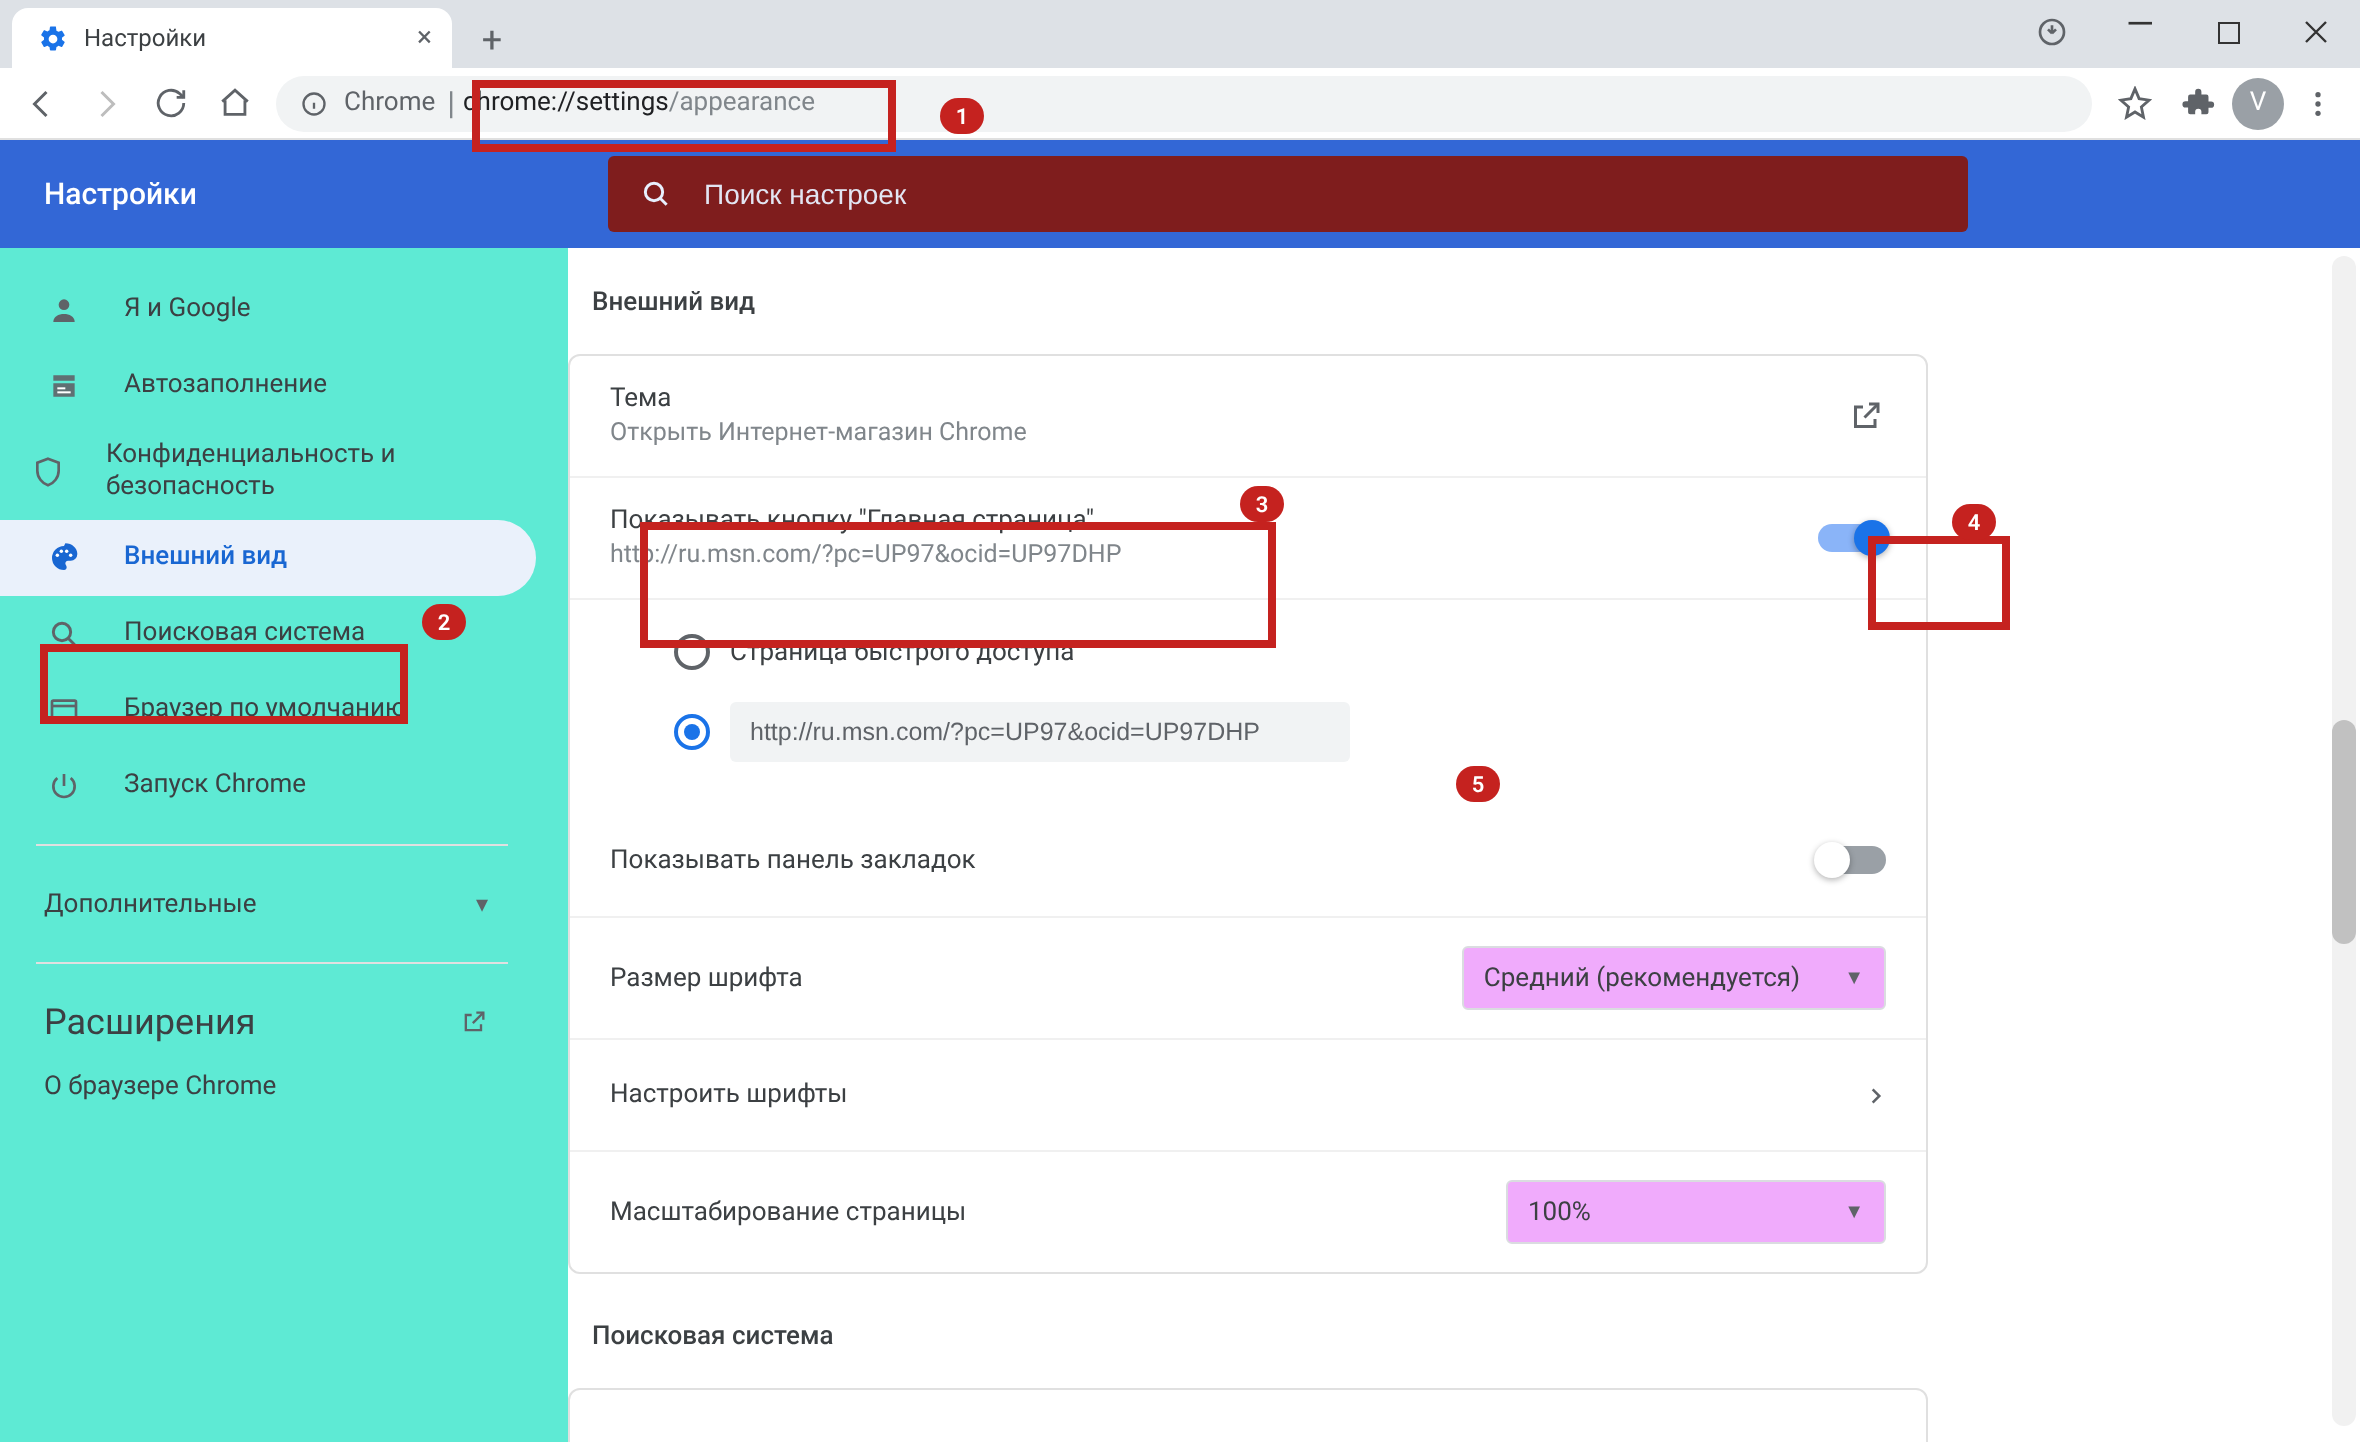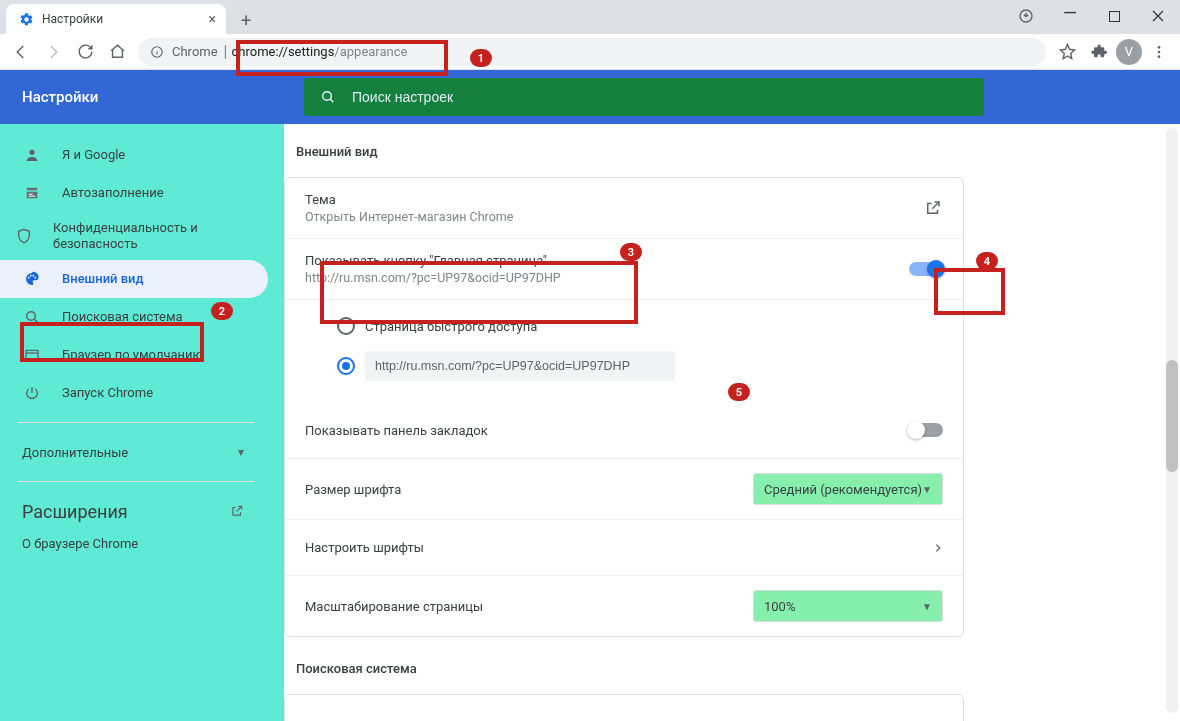--- a/index.html
+++ b/index.html
@@ -26,21 +26,21 @@
   .omnibox .secure { color:#5f6368; font-size:12px; margin-right:8px; }
   .omnibox .prefix { color:#5f6368; font-size:13px; margin-right:2px; }
   .omnibox .url-main { color:#202124; font-size:13px; }
   .omnibox .url-path { color:#80868b; font-size:13px; }
   .avatar { width:26px; height:26px; border-radius:50%; background:#9aa0a6; color:#fff; display:flex; align-items:center; justify-content:center; font-size:13px; }
   
   
   .settings-header { height:54px; background:#3367d6; display:flex; align-items:center; }
   .settings-header .title { width:304px; padding-left:22px; color:#fff; font-size:15px; font-weight:500; }
   .searchwrap { flex:1; display:flex; justify-content:flex-start; }
-  .searchbox { width:680px; height:38px; background:#15803d; border-radius:3px; display:flex; align-items:center; padding:0 16px; color:#fff; }
+  .searchbox { width:680px; height:38px; background:#7f1d1d; border-radius:3px; display:flex; align-items:center; padding:0 16px; color:#fff; }
   .searchbox input { background:transparent; border:none; outline:none; color:#fff; font-size:14px; flex:1; }
   .searchbox input::placeholder { color:#e8f0fe; opacity:0.95; }
   .searchbox .sicon { color:#e8f0fe; margin-right:14px; font-size:15px; }
   
   
   .body { display:flex; height:calc(100% - 34px - 36px - 54px); }
   .sidebar { width:284px; padding:12px 0 0 0; background:#5eead4; }
   .side-item { height:38px; display:flex; align-items:center; padding:0 18px 0 22px; font-size:13px; color:#3c4043; position:relative; border-radius:0 19px 19px 0; margin-right:16px; }
   .side-item.tall { height:48px;padding-left:16px; }
   .side-item.active { background:#eaf1fb; color:#1967d2; font-weight:500; }
@@ -70,21 +70,21 @@
   .toggle.on .knob { left:18px; background:#1a73e8; }
   
   .radio-group { padding:6px 20px 16px 52px; }
   .radio-row { display:flex; align-items:center; height:40px; gap:10px; }
   .radio { width:18px; height:18px; border:2px solid #5f6368; border-radius:50%; display:flex; align-items:center; justify-content:center; flex-shrink:0; }
   .radio.checked { border-color:#1a73e8; }
   .radio.checked .dot { width:8px; height:8px; background:#1a73e8; border-radius:50%; }
   .radio-row .rlabel { font-size:13px; color:#3c4043; }
   .radio-input { flex:1; max-width:310px; height:30px; border:none; background:#f1f3f4; font-size:12.5px; color:#5f6368; padding:0 10px; border-radius:3px; outline:none; }
   
-  .selectbox { min-width:190px; height:32px; border:1px solid #dadce0; border-radius:3px; display:flex; align-items:center; justify-content:space-between; padding:0 10px; font-size:13px; color:#3c4043; background:#86efac; }
+  .selectbox { min-width:190px; height:32px; border:1px solid #dadce0; border-radius:3px; display:flex; align-items:center; justify-content:space-between; padding:0 10px; font-size:13px; color:#3c4043; background:#f0abfc;gap:22px; }
   .selectbox .arrow { color:#5f6368; font-size:10px; }
   .chev-right { color:#5f6368; font-size:14px; }
   
   
   .marker { position:absolute; width:22px; height:18px; background:#c5221f; color:#fff; border-radius:9px; font-size:11px; font-weight:600; display:flex; align-items:center; justify-content:center; z-index:50; pointer-events:none; }
   .red-box { position:absolute; border:4px solid #c5221f; pointer-events:none; z-index:40; }
   
   
   .scroll-track { position:absolute; right:2px; top:128px; bottom:8px; width:12px; background:#f1f1f1; border-radius:6px; }
   .scroll-thumb { position:absolute; right:2px; top:360px; width:12px; height:112px; background:#c1c1c1; border-radius:6px; }

